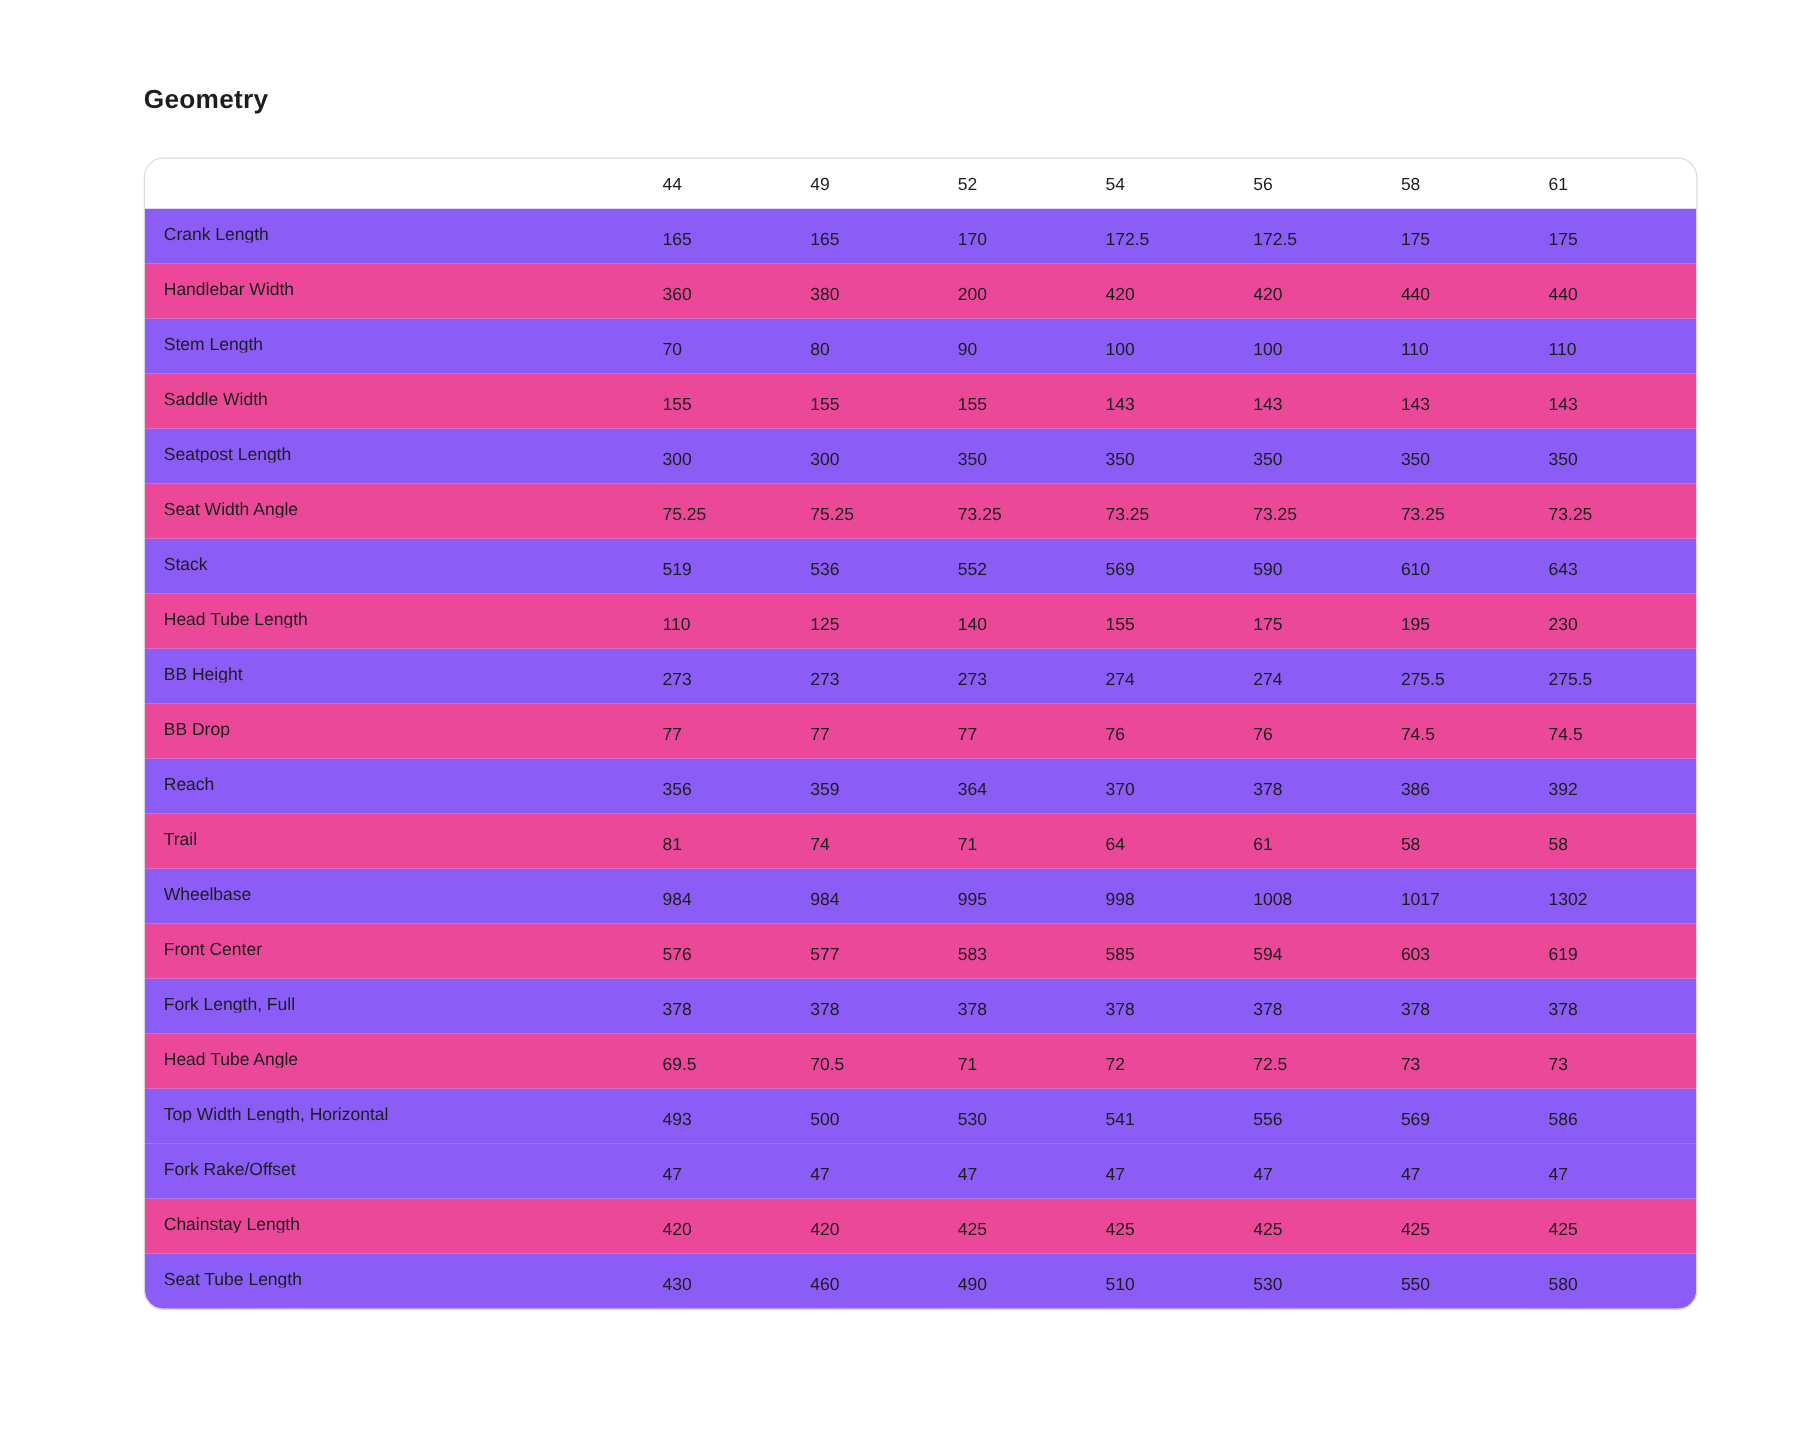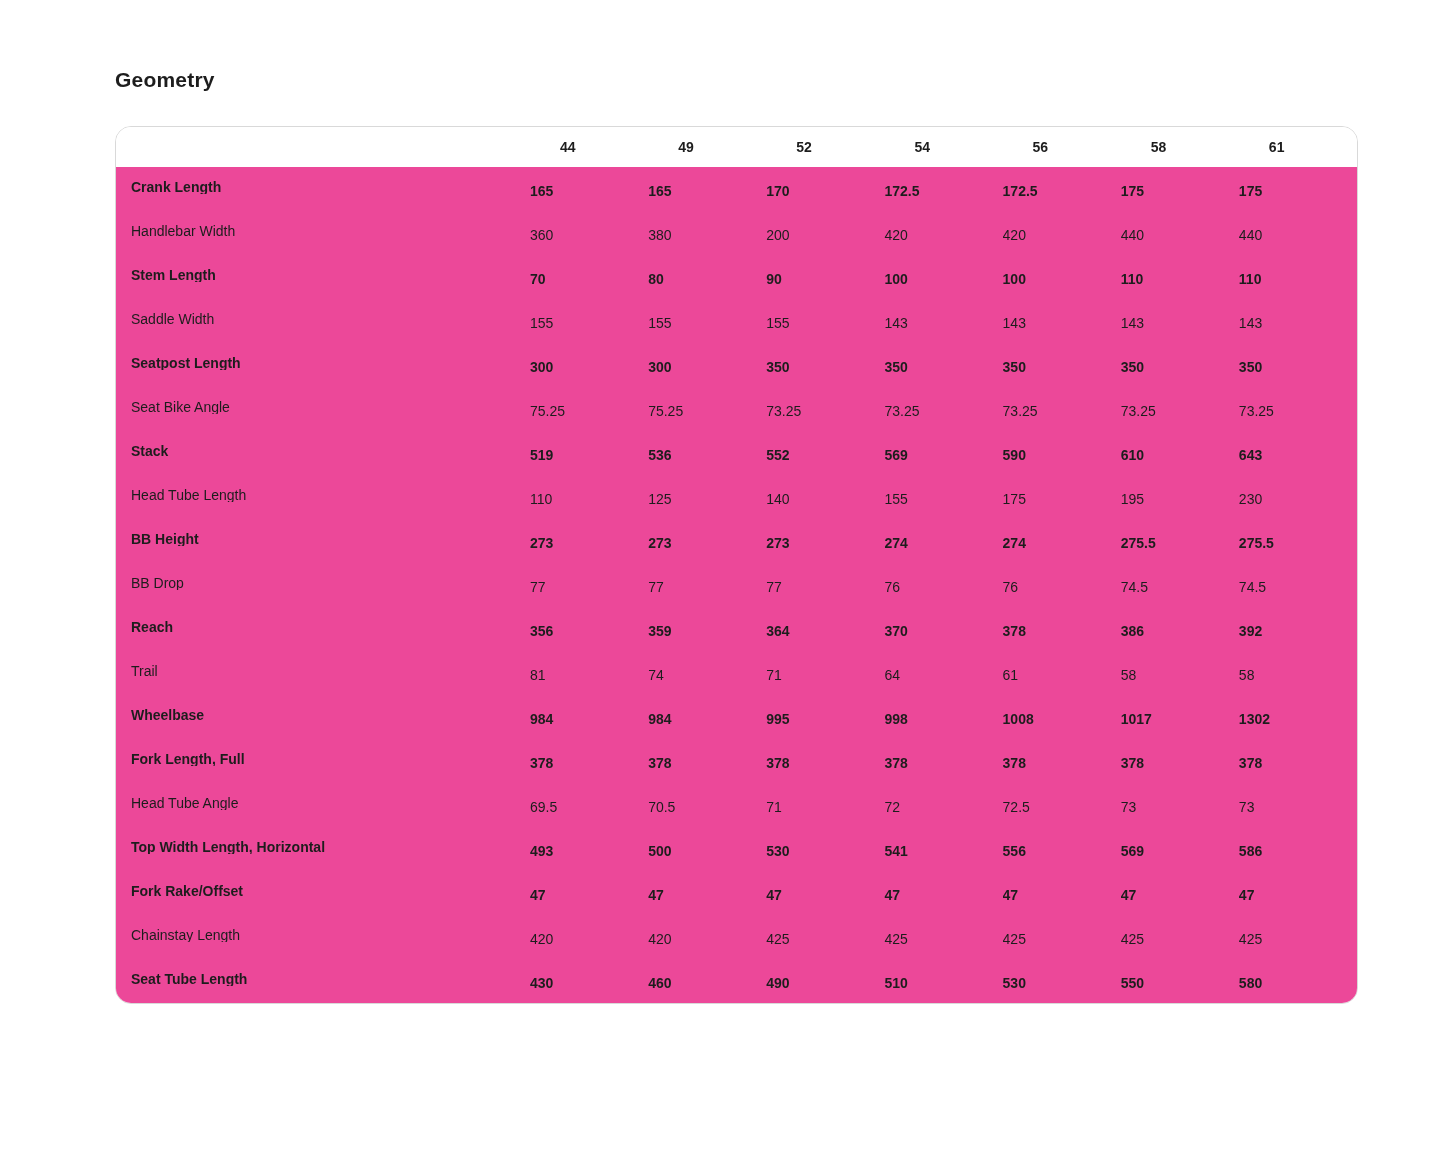--- a/index.html
+++ b/index.html
@@ -38,42 +38,40 @@
     grid-template-columns: 414px repeat(7, 1fr);
     align-items: center;
     height: 44px;
     background: #ec4899;
   }
   .t-row.header-row {
     height: 40px;
     background: #ffffff;
   }
   .t-row.stripe {
-    background: #ec4899;
-    font-weight: bold;
+    background: #8b5cf6;
   }
   .cell {
     font-size: 14px;
     line-height: 1;
     white-space: nowrap;
     overflow: hidden;
   }
   .label-cell {
     padding-left: 15px;
     position: relative;
     top: -2px;
   }
   .value-cell {
     position: relative;
     top: 2px;
   }
   .header-row .value-cell {
-    font-weight: 700;
+    font-weight: 400;
     top: 0;
-    margin-left: 30px;
   }
 </style>
 </head>
 <body>
 
 <div class="page">
   <h1 class="page-title">Geometry</h1>
 
   <div class="table-card">
     <div class="t-row header-row">
@@ -133,21 +131,21 @@
           <div class="cell label-cell">Seatpost Length</div>
           <div class="cell value-cell">300</div>
           <div class="cell value-cell">300</div>
           <div class="cell value-cell">350</div>
           <div class="cell value-cell">350</div>
           <div class="cell value-cell">350</div>
           <div class="cell value-cell">350</div>
           <div class="cell value-cell">350</div>
         </div>
         <div class="t-row">
-          <div class="cell label-cell">Seat Bike Angle</div>
+          <div class="cell label-cell">Seat Width Angle</div>
           <div class="cell value-cell">75.25</div>
           <div class="cell value-cell">75.25</div>
           <div class="cell value-cell">73.25</div>
           <div class="cell value-cell">73.25</div>
           <div class="cell value-cell">73.25</div>
           <div class="cell value-cell">73.25</div>
           <div class="cell value-cell">73.25</div>
         </div>
         <div class="t-row stripe">
           <div class="cell label-cell">Stack</div>
@@ -212,20 +210,30 @@
         <div class="t-row stripe">
           <div class="cell label-cell">Wheelbase</div>
           <div class="cell value-cell">984</div>
           <div class="cell value-cell">984</div>
           <div class="cell value-cell">995</div>
           <div class="cell value-cell">998</div>
           <div class="cell value-cell">1008</div>
           <div class="cell value-cell">1017</div>
           <div class="cell value-cell">1302</div>
         </div>
+        <div class="t-row">
+          <div class="cell label-cell">Front Center</div>
+          <div class="cell value-cell">576</div>
+          <div class="cell value-cell">577</div>
+          <div class="cell value-cell">583</div>
+          <div class="cell value-cell">585</div>
+          <div class="cell value-cell">594</div>
+          <div class="cell value-cell">603</div>
+          <div class="cell value-cell">619</div>
+        </div>
         <div class="t-row stripe">
           <div class="cell label-cell">Fork Length, Full</div>
           <div class="cell value-cell">378</div>
           <div class="cell value-cell">378</div>
           <div class="cell value-cell">378</div>
           <div class="cell value-cell">378</div>
           <div class="cell value-cell">378</div>
           <div class="cell value-cell">378</div>
           <div class="cell value-cell">378</div>
         </div>

